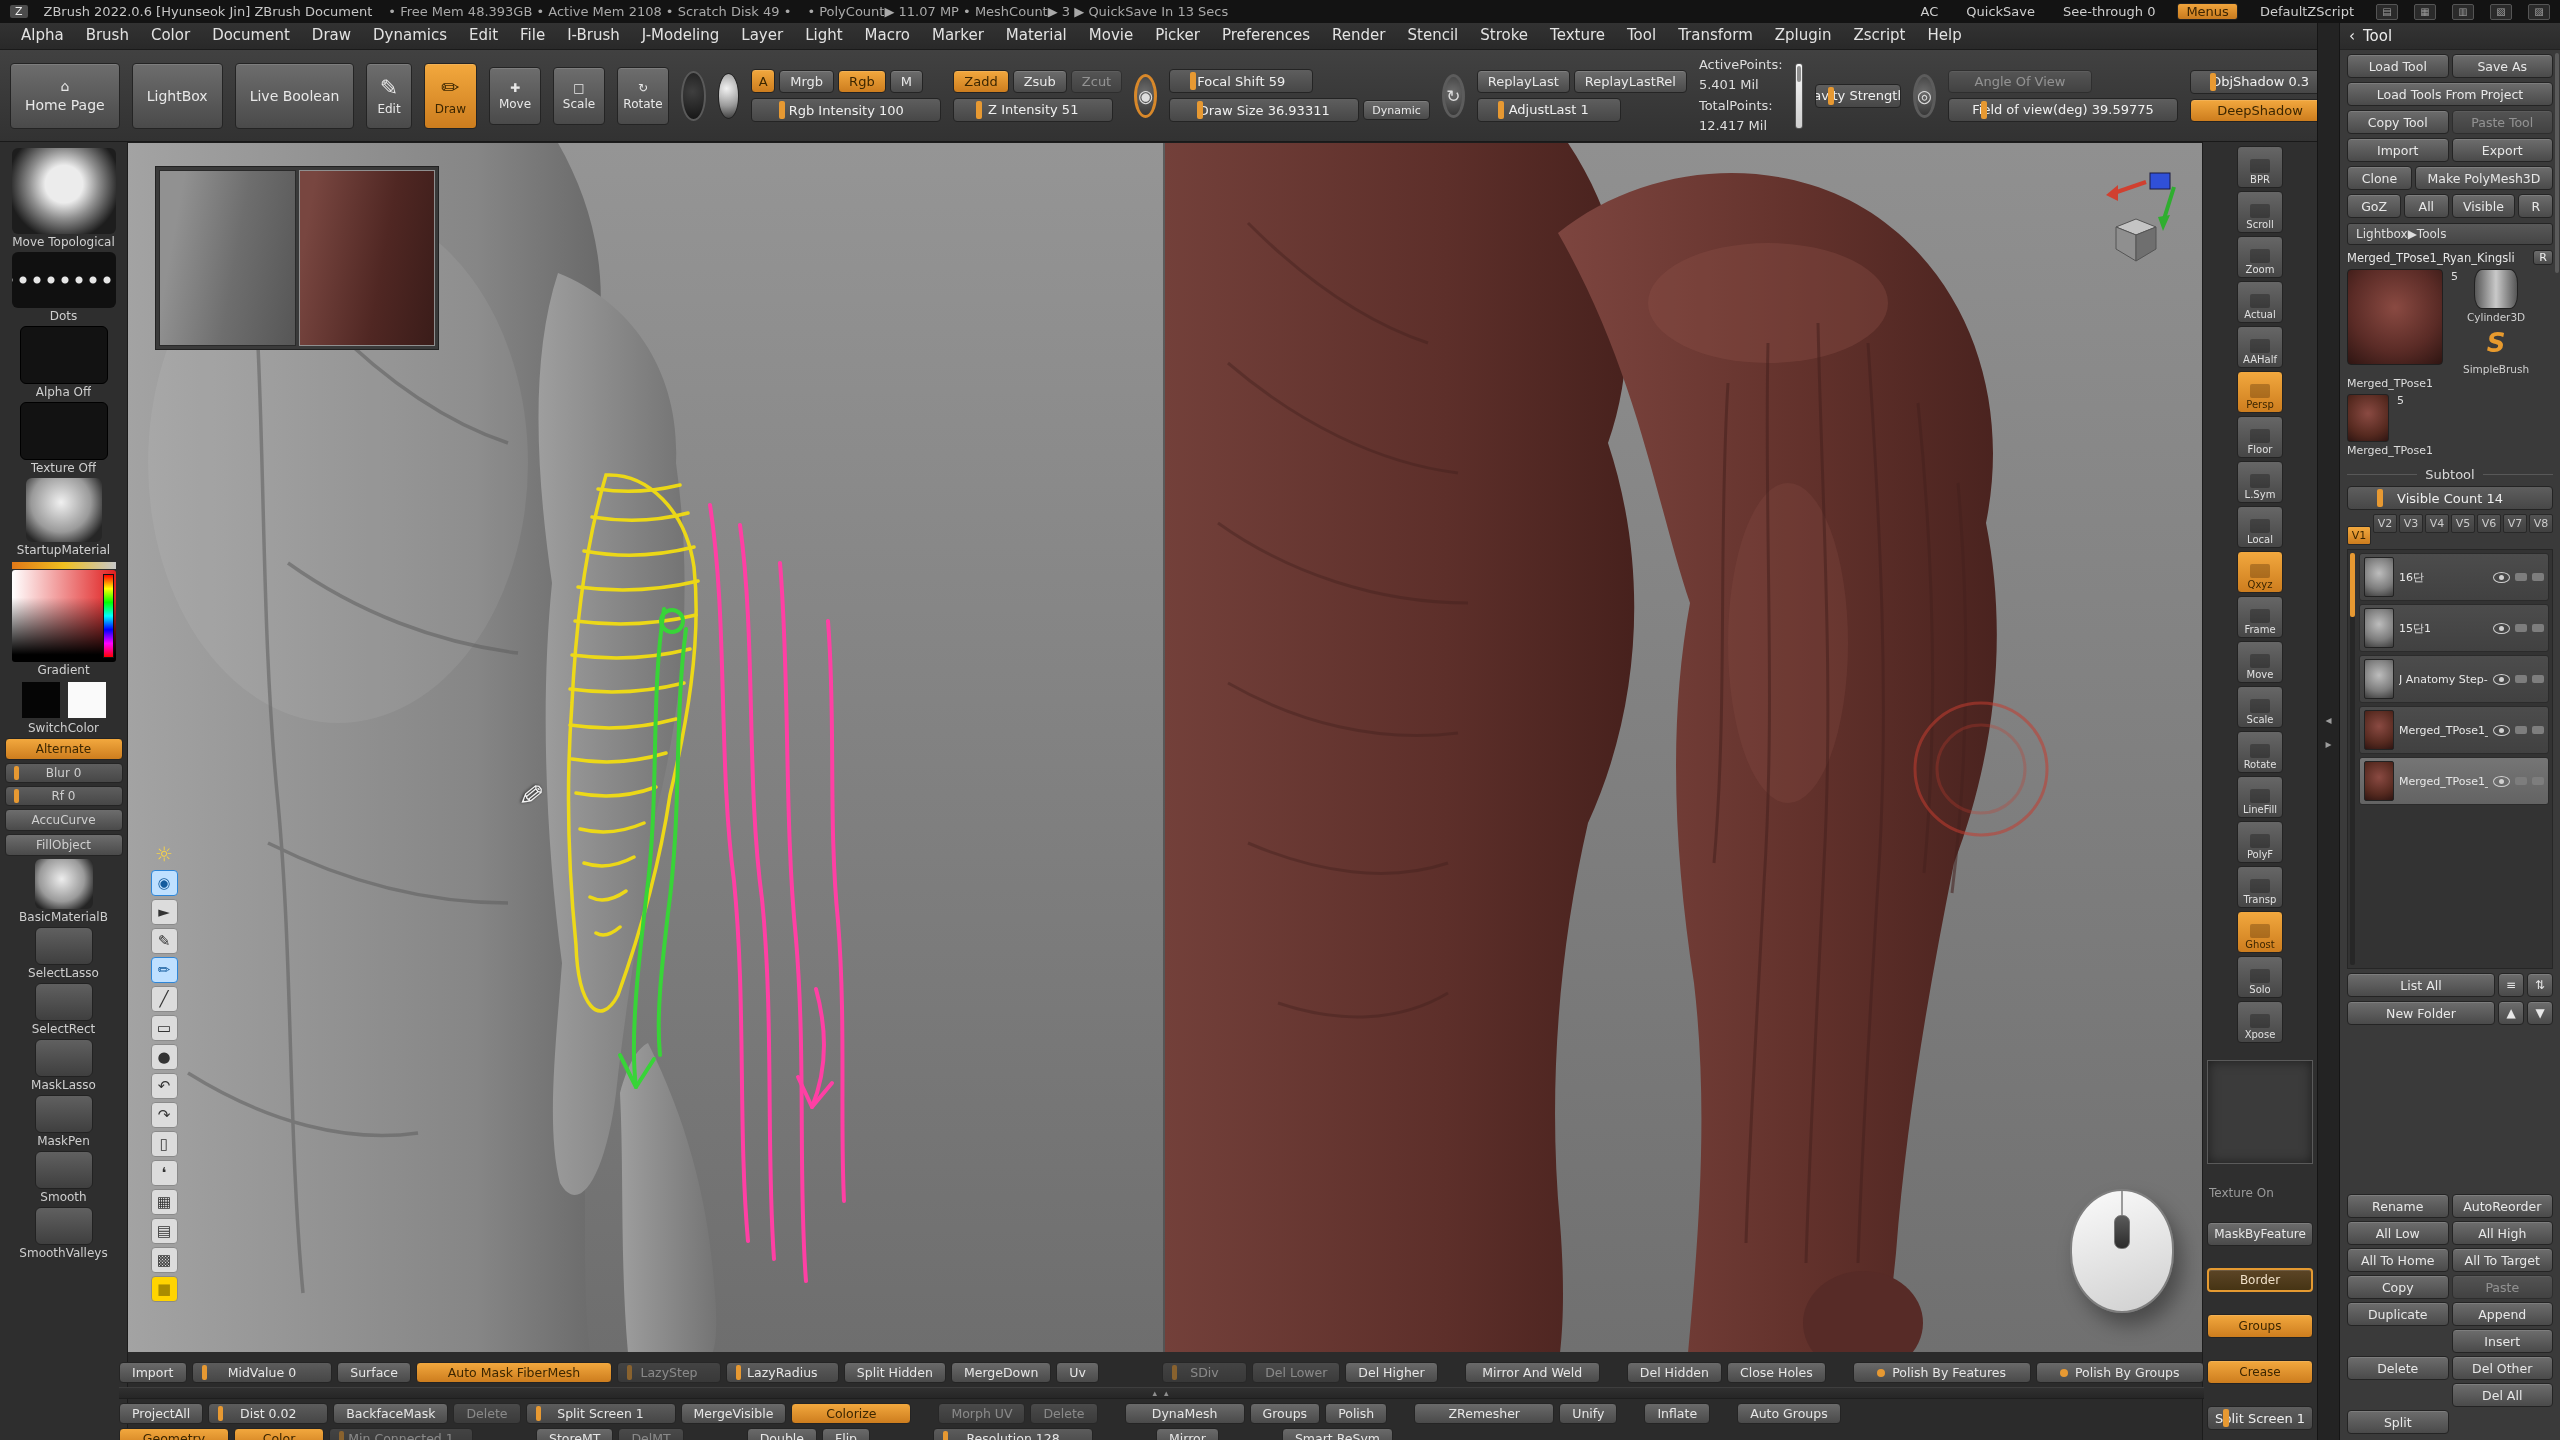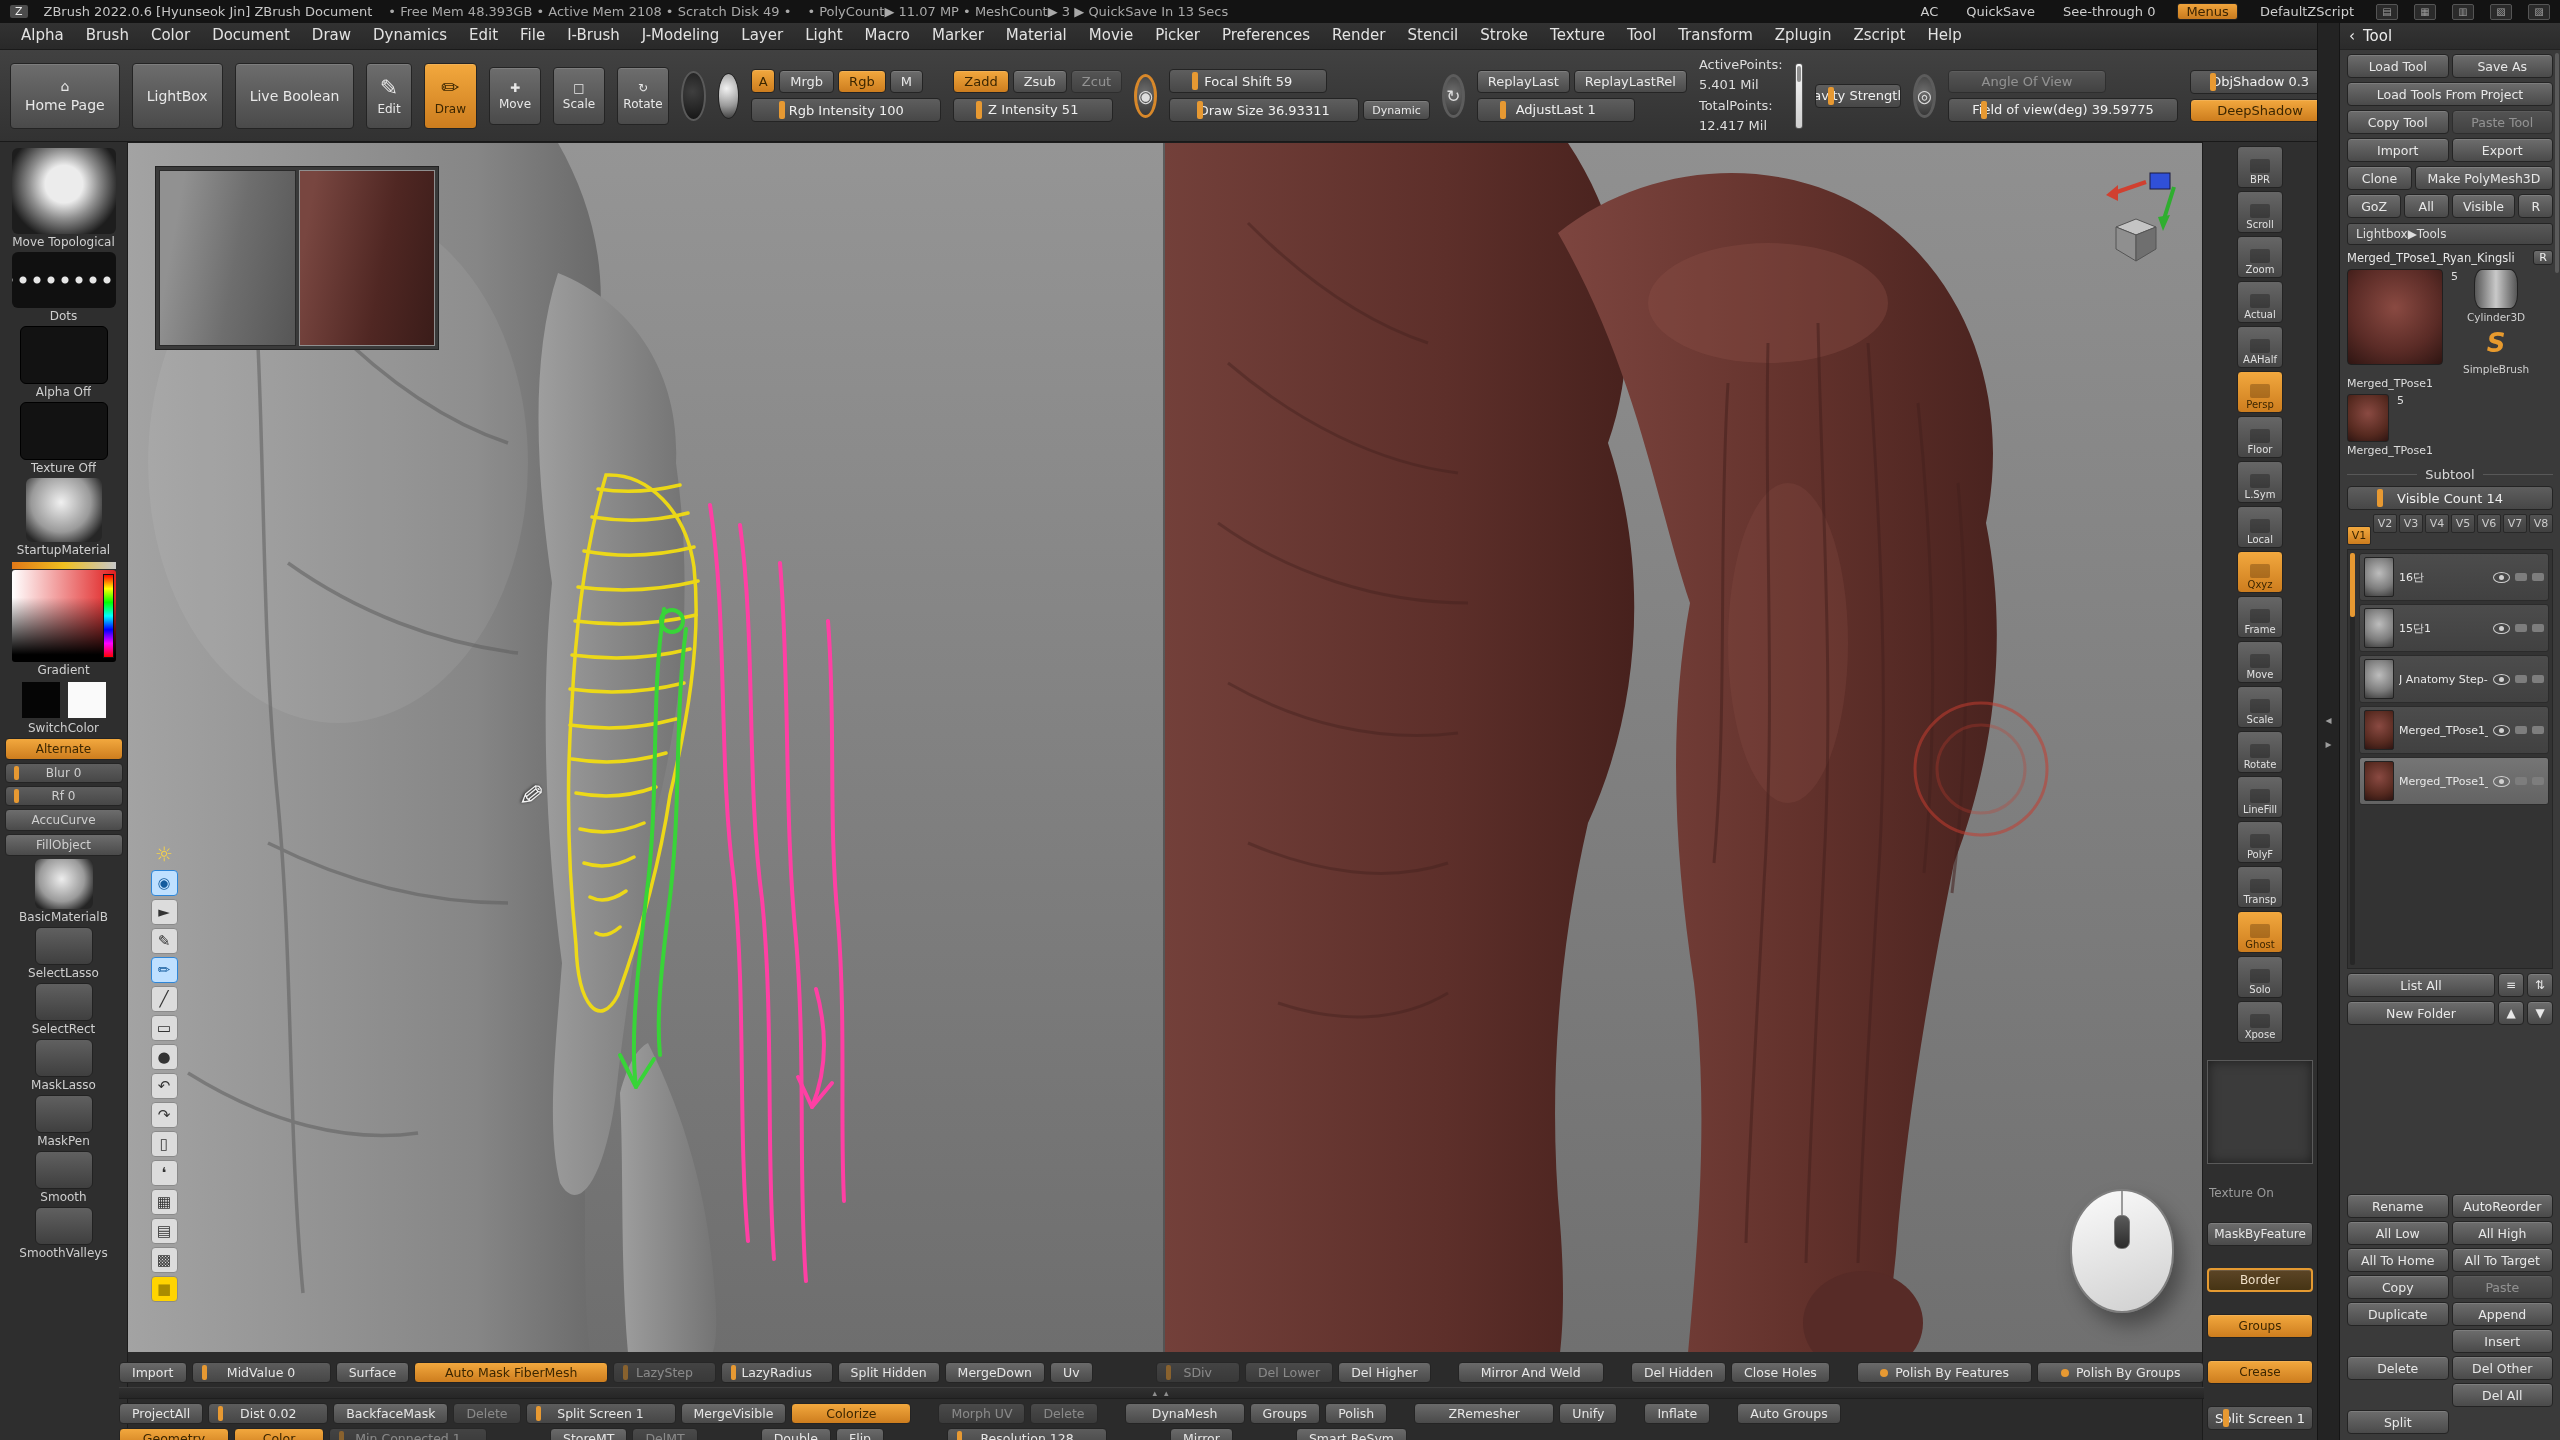--- a/index.html
+++ b/index.html
@@ -33,21 +33,21 @@
 .mode-btn .glyph{font-size:22px;}
 .mini-mode{width:52px;height:58px;flex-direction:column;gap:2px;font-size:12px;align-self:center;}
 .round-btn{width:50px;height:50px;border-radius:50%;background:radial-gradient(circle at 45% 40%,#3f3f3f,#141414);border:2px solid #5a5a5a;align-self:center;}
 .sphere-btn{width:46px;height:46px;border-radius:50%;background:radial-gradient(circle at 40% 33%,#f2f2f2,#9a9a9a 55%,#363636);border:1px solid #222;align-self:center;}
 .sq{width:24px;height:24px;padding:0;font-size:13px;}
 .round-icon{width:44px;height:44px;border-radius:50%;background:radial-gradient(circle at 45% 40%,#6d6d6d,#333);border:3px solid #d8882a;color:#ddd;display:flex;align-items:center;justify-content:center;font-size:17px;align-self:center;}
 .round-icon.gray{border-color:#5c5c5c;}
 .pts{font-size:13px;color:#dedede;line-height:1.55;}
 .vslider{width:16px;height:66px;background:linear-gradient(#f7f7f7,#cwhite,#cfcfcf);background:linear-gradient(#f7f7f7,#cfcfcf);border:1px solid #565656;border-radius:3px;position:relative;align-self:center;}
 .vslider::after{content:"";position:absolute;left:1px;right:1px;top:2px;height:16px;background:#8e8e8e;border-radius:2px;}
-.w90{width:90px;}.w110{width:110px;}.w120{width:120px;}.w140{width:140px;}.w150{width:150px;}.w160{width:160px;}.w170{width:158px;}.w180{width:180px;}.w190{width:190px;}.w210{width:210px;}.w230{width:230px;}
+.w90{width:90px;}.w110{width:110px;}.w120{width:120px;}.w140{width:140px;}.w150{width:150px;}.w160{width:160px;}.w170{width:144px;}.w180{width:180px;}.w190{width:190px;}.w210{width:210px;}.w230{width:230px;}
 .smallbtn{height:20px;font-size:11px;padding:0 8px;align-self:center;}
 
 
 .left-tray{position:absolute;left:0;top:142px;width:128px;height:1298px;background:#2e2e2e;border-right:1px solid #1c1c1c;display:flex;flex-direction:column;align-items:center;gap:3px;padding:6px 4px;overflow:hidden;}
 .lt-item{display:flex;flex-direction:column;align-items:center;gap:1px;width:120px;}
 .lt-thumb{border-radius:6px;}
 .lt-label{font-size:12px;color:#cfcfcf;max-width:120px;white-space:nowrap;overflow:hidden;}
 .kind-sphere .lt-thumb{width:104px;height:86px;background:radial-gradient(circle at 50% 42%,#ececec 0 26%,#8f8f8f 48%,#1d1d1d 78%);}
 .kind-dots .lt-thumb{width:104px;height:56px;background-color:#101010;background-image:radial-gradient(circle,#e6e6e6 3px,transparent 4px);background-size:14px 56px;background-position:4px center;background-repeat:repeat-x;}
 .kind-dark .lt-thumb{width:88px;height:58px;background:#121212;border:1px solid #000;}

